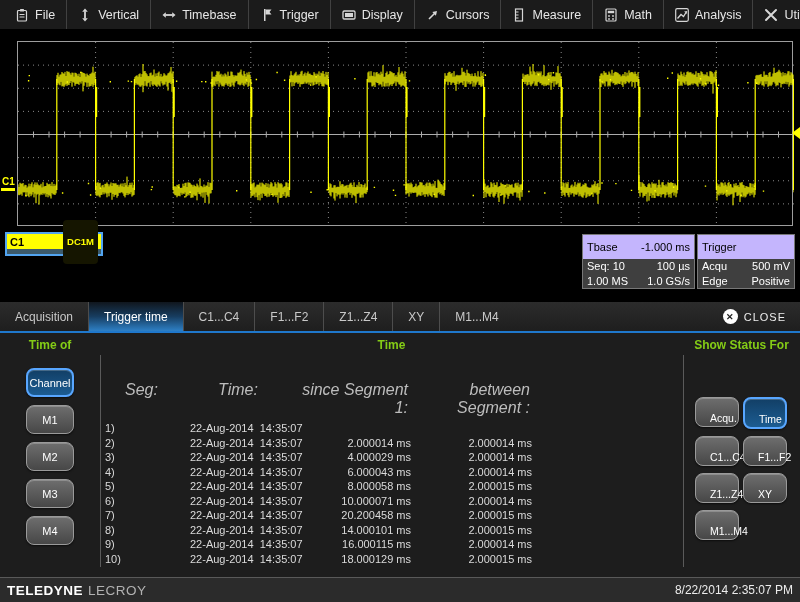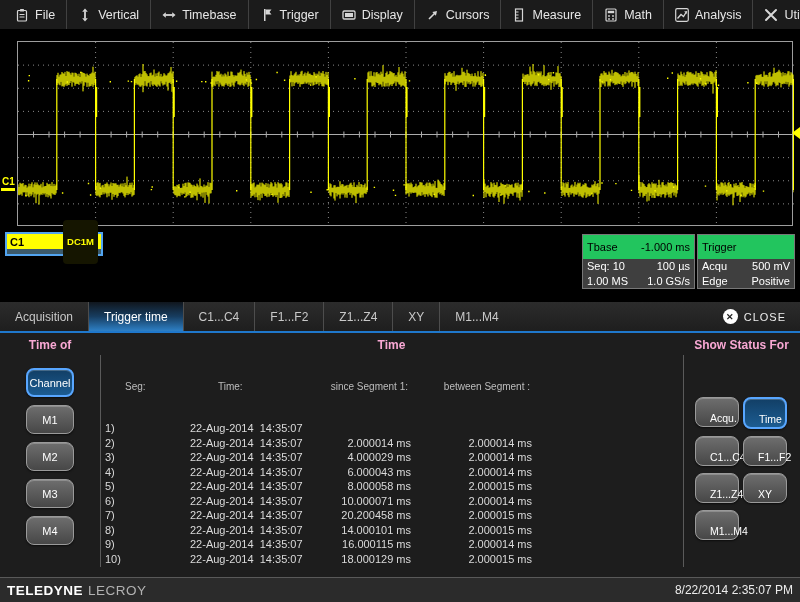--- a/index.html
+++ b/index.html
@@ -38,21 +38,21 @@
   .dc-badge { background:#151500; color:#ffff00; font-size:9.5px; font-weight:bold;
     border-radius:4px; padding:16px 4px; line-height:12px; }
   .c1body { padding:2px 5px 3px 5px; }
   .c1line { color:#fff; font-size:11.5px; text-align:right; line-height:15px;
     white-space:pre; }
 
   
   .infobox { position:absolute; top:204px; border:1px solid #777; background:#3f3f3f; }
   .infobox.tbase { left:582px; width:113px; }
   .infobox.trig  { left:697px; width:98px; }
-  .ib-head { background:#22c55e; color:#000; height:13px; display:flex;
+  .ib-head { background:#c4b5fd; color:#000; height:13px; display:flex;
     align-items:center; justify-content:space-between; padding:12px 4px;
     font-size:11px; }
   .ib-head .badges { display:flex; gap:2px; }
   .ib-badge { background:#000; color:#fff; font-size:9px; font-weight:bold;
     border-radius:3px; padding:0 3px; line-height:11px; }
   .ib-row { display:flex; justify-content:space-between; padding:0 4px;
     color:#fff; font-size:11px; line-height:14.5px; white-space:pre; }
 
   
   .tabbar { height:31px; flex:0 0 31px; background:linear-gradient(#2c2c2c,#1e1e1e);
@@ -64,40 +64,40 @@
     color:#fff; border-left:1px solid #4d4d4d; }
   .tab.selected + .tab { border-left:1px solid #4d4d4d; }
   .close-btn { margin-left:auto; display:flex; align-items:center; gap:6px;
     padding:0 14px; color:#ededed; font-size:11px; letter-spacing:1px; cursor:default; }
   .close-icon { width:15px; height:15px; background:#fff; border-radius:50%;
     display:inline-flex; align-items:center; justify-content:center;
     color:#1d1d1d; font-size:9px; font-weight:bold; }
 
   
   .content { position:relative; height:244px; flex:0 0 244px; background:#1d1d1d; }
-  .sec-label { position:absolute; color:#f9a8d4; font-weight:bold; font-size:12px; }
+  .sec-label { position:absolute; color:#84cc16; font-weight:bold; font-size:12px; }
   .vsep { position:absolute; width:1px; background:#5a5a5a; top:22px; height:212px; }
   .sep-left { left:100px; } .sep-right { left:683px; }
 
   .btn { background:linear-gradient(180deg,#6e6e6e,#474747); border:1px solid #9a9a9a;
     border-radius:8px; color:#fff; font-size:11px;
     box-shadow:inset 0 1px 0 rgba(255,255,255,.22), 0 1px 2px rgba(0,0,0,.6);
     font-family:"Liberation Sans", sans-serif; cursor:default; }
   .btn.selected { background:linear-gradient(180deg,#123f66,#1c5c92);
     border:2px solid #58a6ff; }
 
   .col-left { position:absolute; left:0; top:0; width:100px; }
   .col-left .sec-label { left:0; right:0; top:5px; text-align:center; }
   .btn-col { position:absolute; top:35px; left:0; right:0;
     display:flex; flex-direction:column; align-items:center; gap:8px; }
   .btn-col .btn { width:48px; height:29px; }
 
   .col-mid { position:absolute; left:100px; width:583px; top:0; height:244px; }
   .col-mid .sec-label { left:0; right:0; top:5px; text-align:center; }
-  .thead span { position:absolute; top:48px; font-size:10px; 
+  .thead span { position:absolute; top:48px; font-size:16px; font-style:italic;
     color:#bdbdbd; }
   .h-seg { left:25px; } .h-time { left:118px; }
   .h-since { left:200px; width:108px; text-align:right; }
   .h-between { left:330px; width:100px; text-align:right; }
   .tbody { position:absolute; left:0; right:0; top:88px; }
   .trow { position:relative; height:14.55px; }
   .trow span { position:absolute; top:0; font-size:11px; color:#dadada;
     line-height:14.55px; white-space:pre; }
   .c-seg { left:5px; } .c-time { left:90px; }
   .c-since { left:200px; width:111px; text-align:right; }

